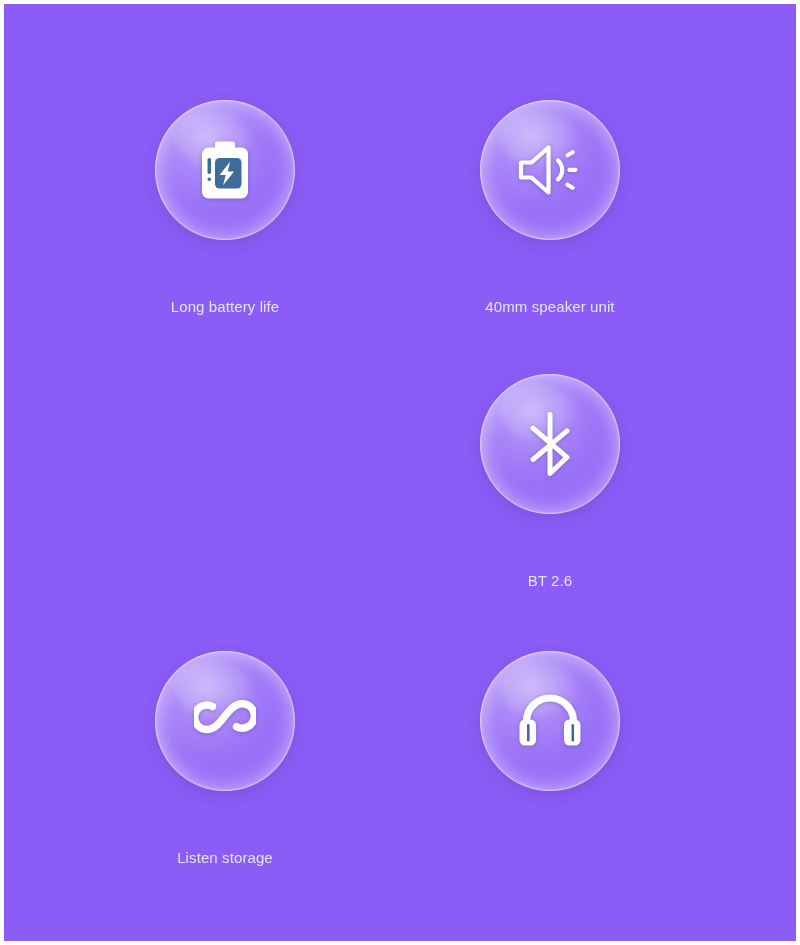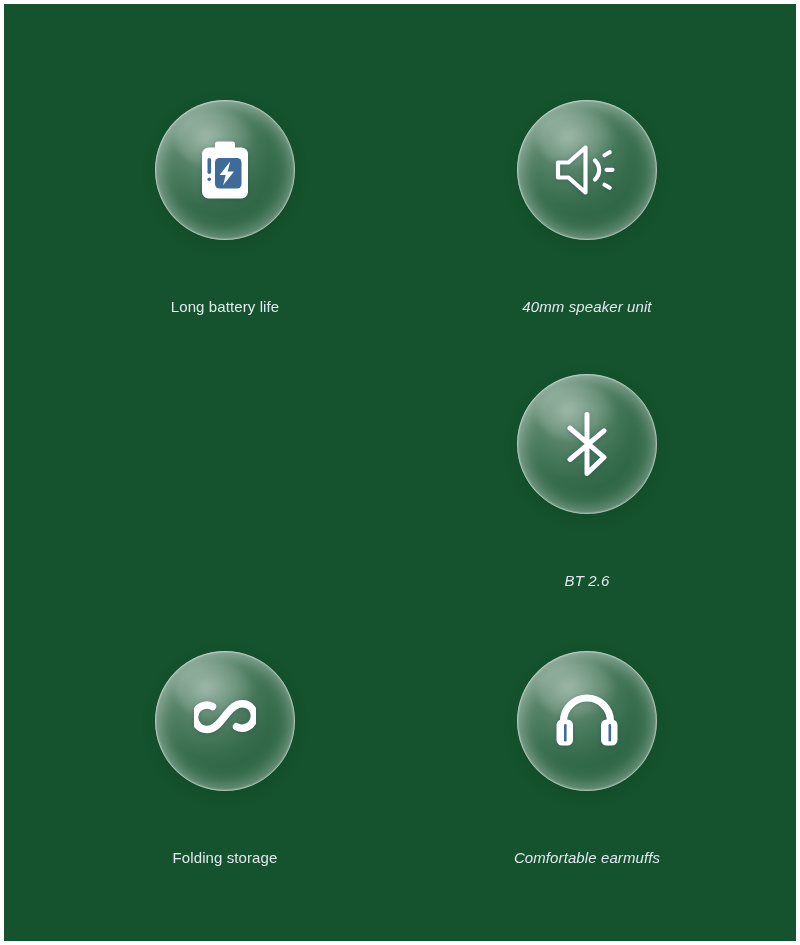--- a/index.html
+++ b/index.html
@@ -13,41 +13,41 @@
     overflow: hidden;
     font-family: "Liberation Sans", sans-serif;
   }
 
   #poster {
     position: absolute;
     left: 4px;
     top: 4px;
     width: 792px;
     height: 937px;
-    background: #14532d;
+    background: #8b5cf6;
     overflow: hidden;
   }
 
   .grid {
     position: absolute;
     left: 0;
     top: 0;
     width: 792px;
     height: 937px;
   }
 
   .feature {
     position: absolute;
     width: 300px;
     text-align: center;
   }
 
   
   .col-left  { left: 71px; }
-  .col-right { left: 433px; font-style: italic; }
+  .col-right { left: 396px; }
 
   .row-1 { top: 96px; }
   .row-2 { top: 370px; }
   .row-3 { top: 647px; }
 
   
   .bubble {
     position: relative;
     width: 140px;
     height: 140px;
@@ -176,35 +176,34 @@
     </div>
 
     <div class="feature col-left row-3">
       <div class="bubble">
         <div class="glyph">
           <svg width="62" height="42" viewBox="0 0 62 42" fill="none" stroke="#fff" stroke-width="7.5" stroke-linecap="round" stroke-linejoin="round">
             <path d="M18.5 6.5A12.2 12.2 0 1 0 13 29.5c6.5 0 10.4-4.2 14.5-9.2l6-7.4c4.1-5 8-9.2 14.5-9.2a12.2 12.2 0 1 1-5.5 23"></path>
           </svg>
         </div>
       </div>
-      <div class="caption">Folding storage</div>
+      <div class="caption">Listen storage</div>
     </div>
 
     <div class="feature col-right row-3">
       <div class="bubble">
         <div class="glyph">
           <svg width="68" height="56" viewBox="0 0 68 56" fill="none">
 
             <path d="M10.5 35V28.5C10.5 15.5 21 5 34 5s23.5 10.5 23.5 23.5V35" stroke="#fff" stroke-width="7.2" stroke-linecap="round" fill="none"></path>
 
             <rect x="3.5" y="26.5" width="16.5" height="26" rx="5.5" fill="#fff"></rect>
             <rect x="11" y="31" width="2.6" height="17.5" rx="1.3" fill="#2f5e90" opacity="0.92"></rect>
 
             <rect x="48" y="26.5" width="16.5" height="26" rx="5.5" fill="#fff"></rect>
             <rect x="55.5" y="31" width="2.6" height="17.5" rx="1.3" fill="#2f5e90" opacity="0.92"></rect>
           </svg>
         </div>
       </div>
-      <div class="caption">Comfortable earmuffs</div>
     </div>
 
   </div>
 </div>
 
 </body></html>

